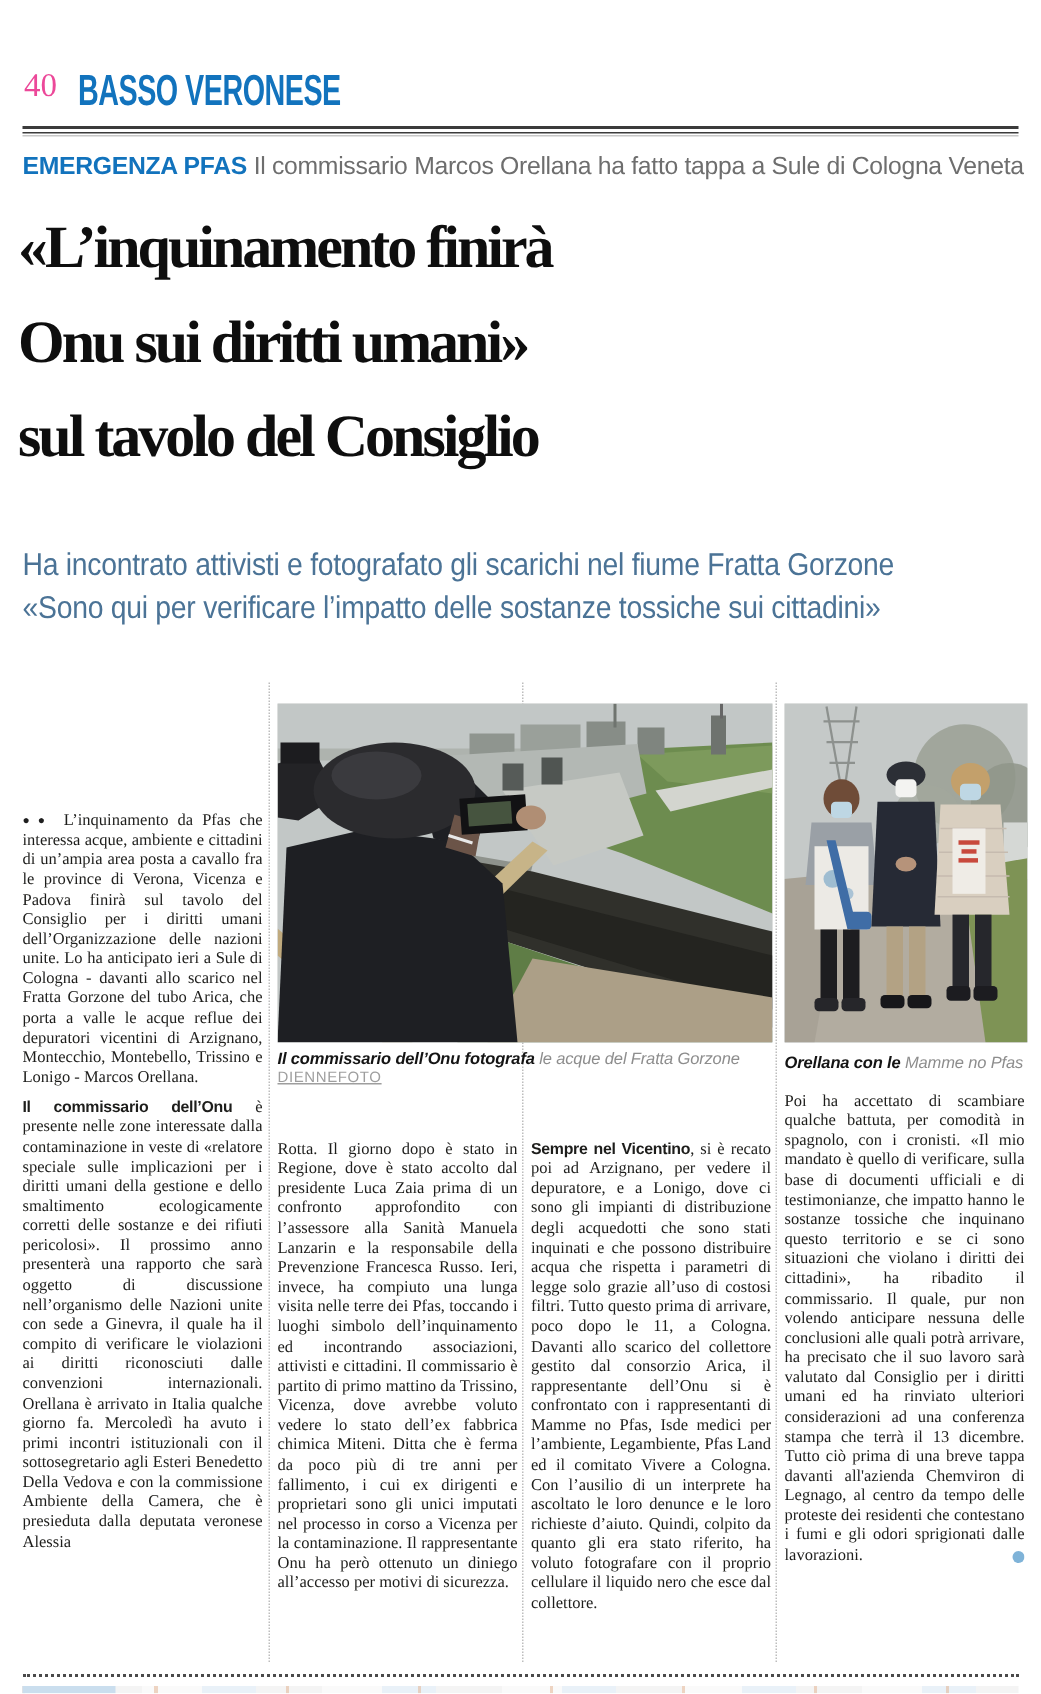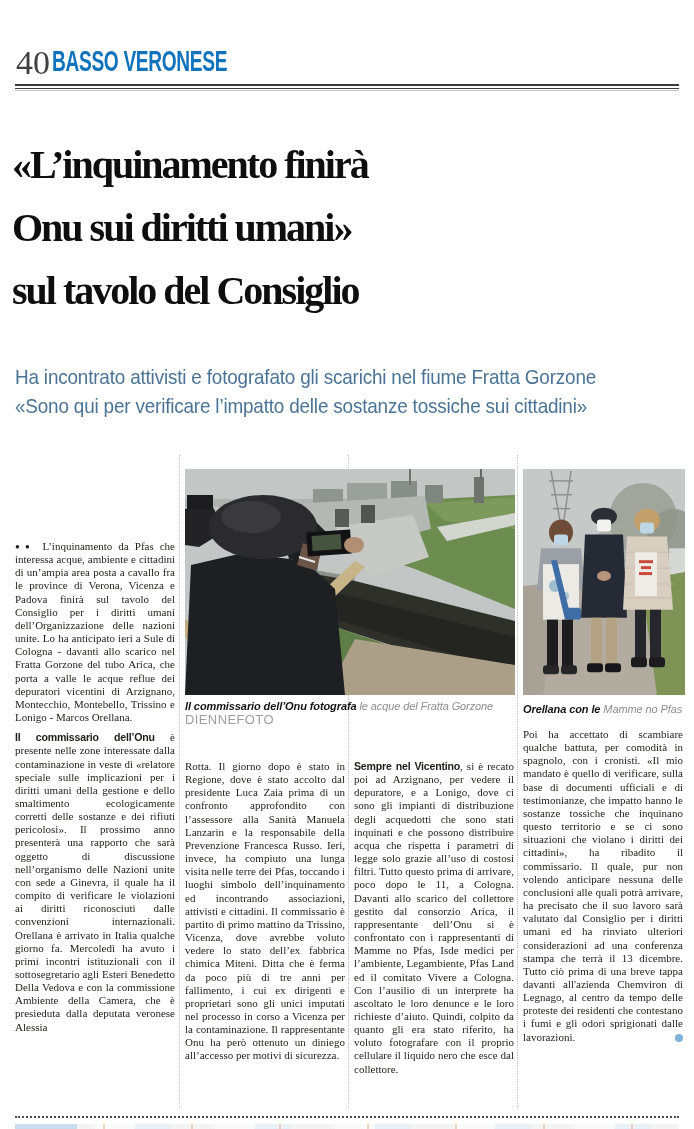--- a/index.html
+++ b/index.html
@@ -1,20 +1,20 @@
 <!DOCTYPE html>
 <html><head>
 <meta charset="utf-8">
 <style>
   html,body{margin:0;padding:0;background:#ffffff;}
   .page{position:relative;width:694px;height:1129px;background:#fff;overflow:hidden;
         font-family:"Liberation Sans",sans-serif;}
   
   .pageno{position:absolute;left:16px;top:44px;font-family:"Liberation Serif",serif;
-          font-size:34px;font-weight:400;color:#404040;}
+          font-size:22px;font-weight:400;color:#ec4899;}
   .section-title{position:absolute;left:52px;top:45px;font-weight:bold;font-size:29px;
           color:#1273bd;letter-spacing:-.5px;transform:scaleX(.66);transform-origin:left top;
           white-space:nowrap;}
   .double-rule{position:absolute;left:15px;width:664px;top:84px;height:7px;}
   .double-rule .r1{height:2px;background:#3b3b3b;}
   .double-rule .r2{height:1px;background:#3b3b3b;margin-top:2px;}
   .double-rule .r3{height:1px;background:#c7c7c7;margin-top:1px;}
   
   .kicker{position:absolute;left:15px;top:102px;font-size:16.5px;color:#6e6e6e;
           letter-spacing:-.2px;white-space:nowrap;}
@@ -51,21 +51,21 @@
   
   .photo{position:absolute;top:469px;overflow:hidden;background:#c2c7c6;}
   #photo1{left:185px;width:330px;height:226px;}
   #photo2{left:523px;width:162px;height:226px;}
   .photo svg{display:block;width:100%;height:100%;}
   .caption{position:absolute;font-size:11px;font-style:italic;color:#8d8d8d;
        letter-spacing:-.1px;}
   #cap1{left:185px;top:700px;width:332px;}
   #cap2{left:523px;top:703px;width:170px;}
   .caption .cb{font-weight:bold;color:#141414;}
-  .caption .credit{font-style:normal;font-size:13px;color:#9e9e9e;letter-spacing:.4px;}
+  .caption .credit{font-style:normal;font-size:10px;color:#9e9e9e;letter-spacing:.4px;text-decoration:underline;}
   
   .bottom-dotted{position:absolute;left:15px;top:1116px;width:664px;height:0;
        border-top:2px dotted #4a4a4a;}
   .cutoff{position:absolute;left:15px;top:1124px;width:664px;height:5px;opacity:.55;
        background:
          repeating-linear-gradient(90deg, rgba(205,120,60,.55) 0 2px, transparent 2px 88px),
          repeating-linear-gradient(90deg, #d7e6f2 0 36px, #ececec 36px 80px, #f6f6f6 80px 120px);}
   .cutoff .chip{position:absolute;left:0;top:0;width:62px;height:5px;background:#9ec4e0;}
 </style>
 </head>
@@ -74,20 +74,21 @@
 <div class="page">
 
   <div class="pageno">40</div>
   <div class="section-title">BASSO VERONESE</div>
   <div class="double-rule">
     <div class="r1"></div>
       <div class="r2"></div>
       <div class="r3"></div>
   </div>
 
+  <div class="kicker"><span class="label">EMERGENZA PFAS</span><span> Il commissario Marcos Orellana ha fatto tappa a Sule di Cologna Veneta</span></div>
 
   <div class="headline">
     <div>«L’inquinamento finirà</div>
     <div>Onu sui diritti umani»</div>
     <div>sul tavolo del Consiglio</div>
   </div>
 
   <div class="standfirst">
     <div>Ha incontrato attivisti e fotografato gli scarichi nel fiume Fratta Gorzone</div>
     <div>«Sono qui per verificare l’impatto delle sostanze tossiche sui cittadini»</div>

